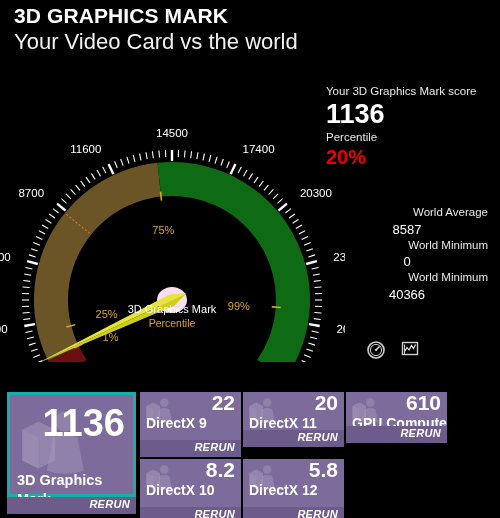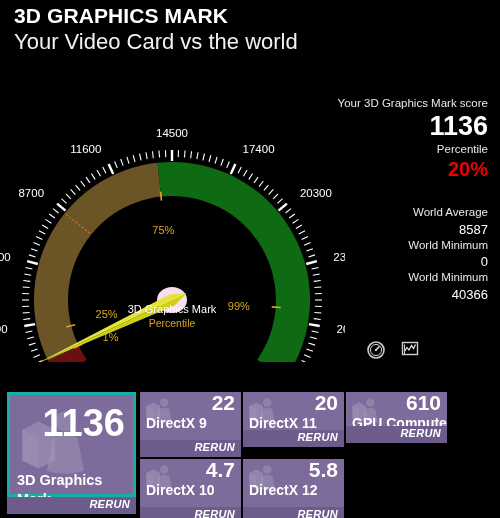--- a/index.html
+++ b/index.html
@@ -11,27 +11,27 @@
   
   #header{position:absolute;left:14px;top:2px;width:470px;}
   #title{font-size:21px;font-weight:bold;letter-spacing:.1px;line-height:28px;color:#ffffff;}
   #subtitle{font-size:22px;font-weight:normal;line-height:24px;color:#f2f2f2;}
 
   
   #gauge-wrap{position:absolute;left:0;top:72px;width:345px;height:290px;}
   #gauge-svg{display:block;}
 
   
-  #score-panel{position:absolute;right:12px;top:96px;width:162px;text-align:right;}
+  #score-panel{position:absolute;right:12px;top:84px;width:162px;}
   .sp-label{font-size:11.5px;color:#e8e8e8;line-height:15px;}
   .sp-score{font-size:27px;font-weight:bold;line-height:31px;color:#ffffff;}
   .sp-pct{font-size:20px;font-weight:bold;line-height:24px;color:#ee0000;}
   #world-stats{position:absolute;right:12px;top:205px;width:162px;text-align:right;}
   .ws-label{font-size:11.5px;color:#e8e8e8;line-height:15.5px;}
-  .ws-val{font-size:13px;color:#ffffff;line-height:17px;}
+  .ws-val{font-size:13px;color:#ffffff;line-height:17px;text-align:center;}
 
   
   #gauge-icons{position:absolute;left:366px;top:340px;display:flex;gap:14px;align-items:center;}
   .gicon{width:20px;height:20px;display:block;}
 
   
   #tiles{position:absolute;left:7px;top:392px;width:490px;height:122px;}
   .tile{position:absolute;background:#7d6b9c;box-sizing:border-box;overflow:hidden;}
   .tile .bgicon{position:absolute;left:3px;top:2px;width:34px;height:34px;opacity:.30;}
   .tile .val{position:absolute;right:6px;top:-2px;font-size:21px;font-weight:bold;color:#ffffff;line-height:26px;}
@@ -288,21 +288,21 @@
         <span>RERUN</span>
       </div>
     </div>
     <div class="tile" style="left: 133px; top: 67px; width: 101px; height: 65px;">
       <svg class="bgicon" viewBox="0 0 40 40">
       <path d="M4 14 L12 10 L20 14 L20 29 L12 33 L4 29 Z" fill="#ffffff" opacity=".55"></path>
       <path d="M4 14 L12 18 L12 33 L4 29 Z" fill="#ffffff" opacity=".35"></path>
       <circle cx="25" cy="10" r="5" fill="#ffffff" opacity=".5"></circle>
       <path d="M19 18 q6 -3 12 0 l3 15 q-9 3 -18 0 Z" fill="#ffffff" opacity=".5"></path>
     </svg>
-      <div class="val">4.7</div>
+      <div class="val">8.2</div>
       <div class="nm">DirectX 10</div>
       <div class="rerun">
         <span>RERUN</span>
       </div>
     </div>
     <div class="tile" style="left: 236px; top: 67px; width: 101px; height: 65px;">
       <svg class="bgicon" viewBox="0 0 40 40">
       <path d="M4 14 L12 10 L20 14 L20 29 L12 33 L4 29 Z" fill="#ffffff" opacity=".55"></path>
       <path d="M4 14 L12 18 L12 33 L4 29 Z" fill="#ffffff" opacity=".35"></path>
       <circle cx="25" cy="10" r="5" fill="#ffffff" opacity=".5"></circle>

